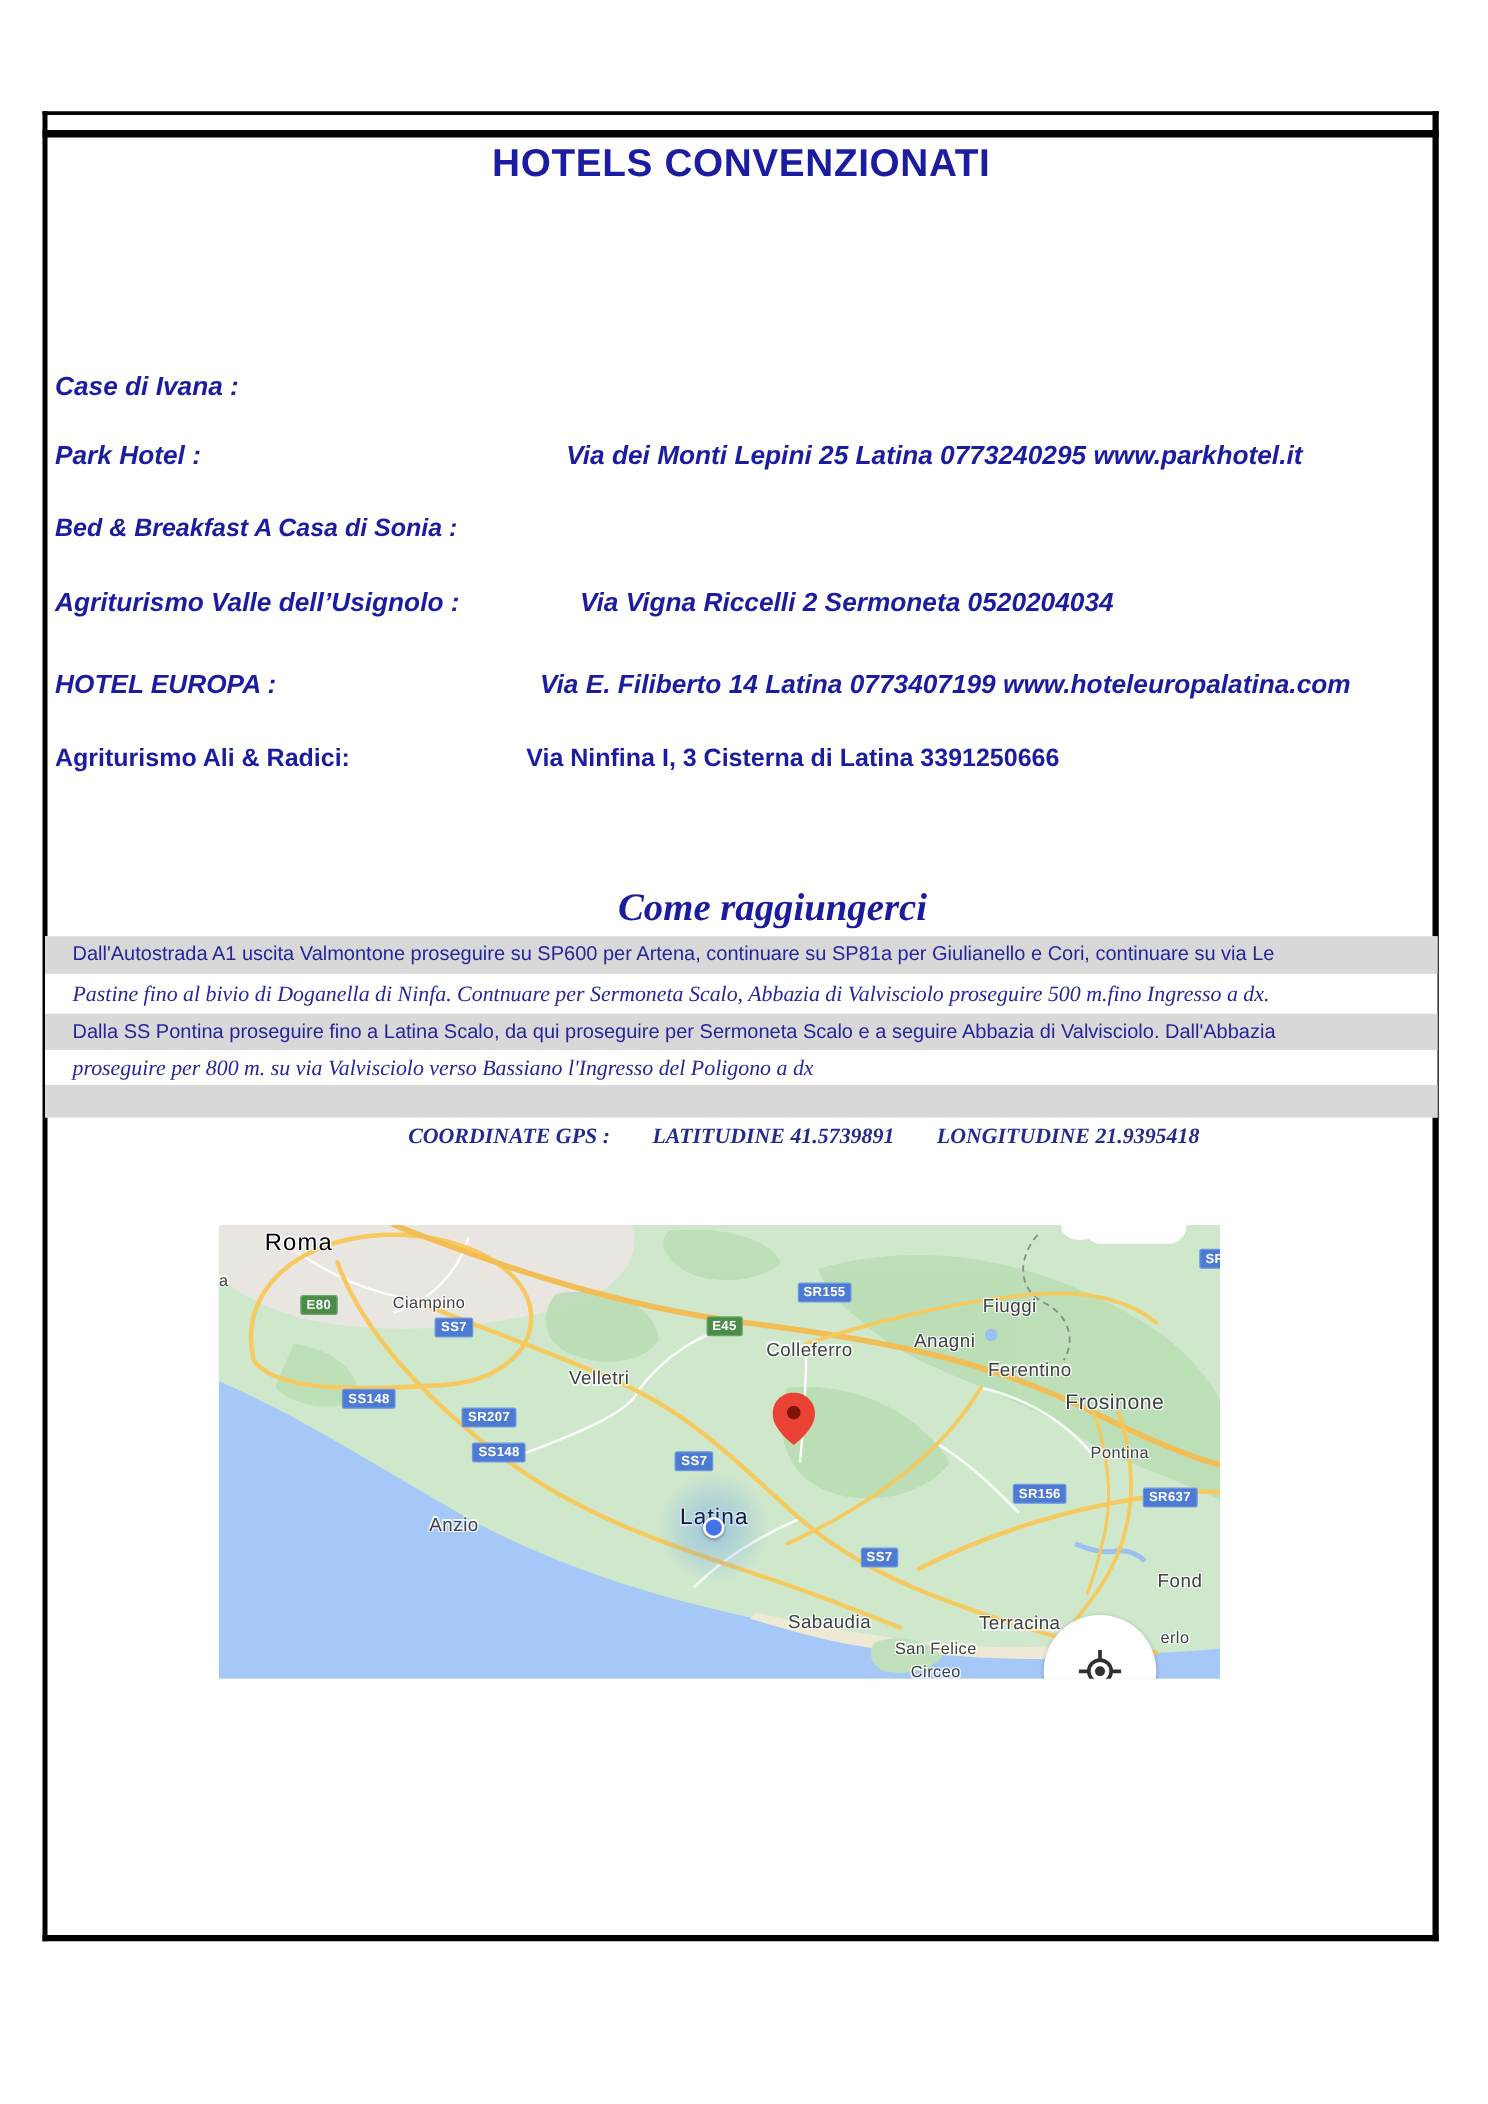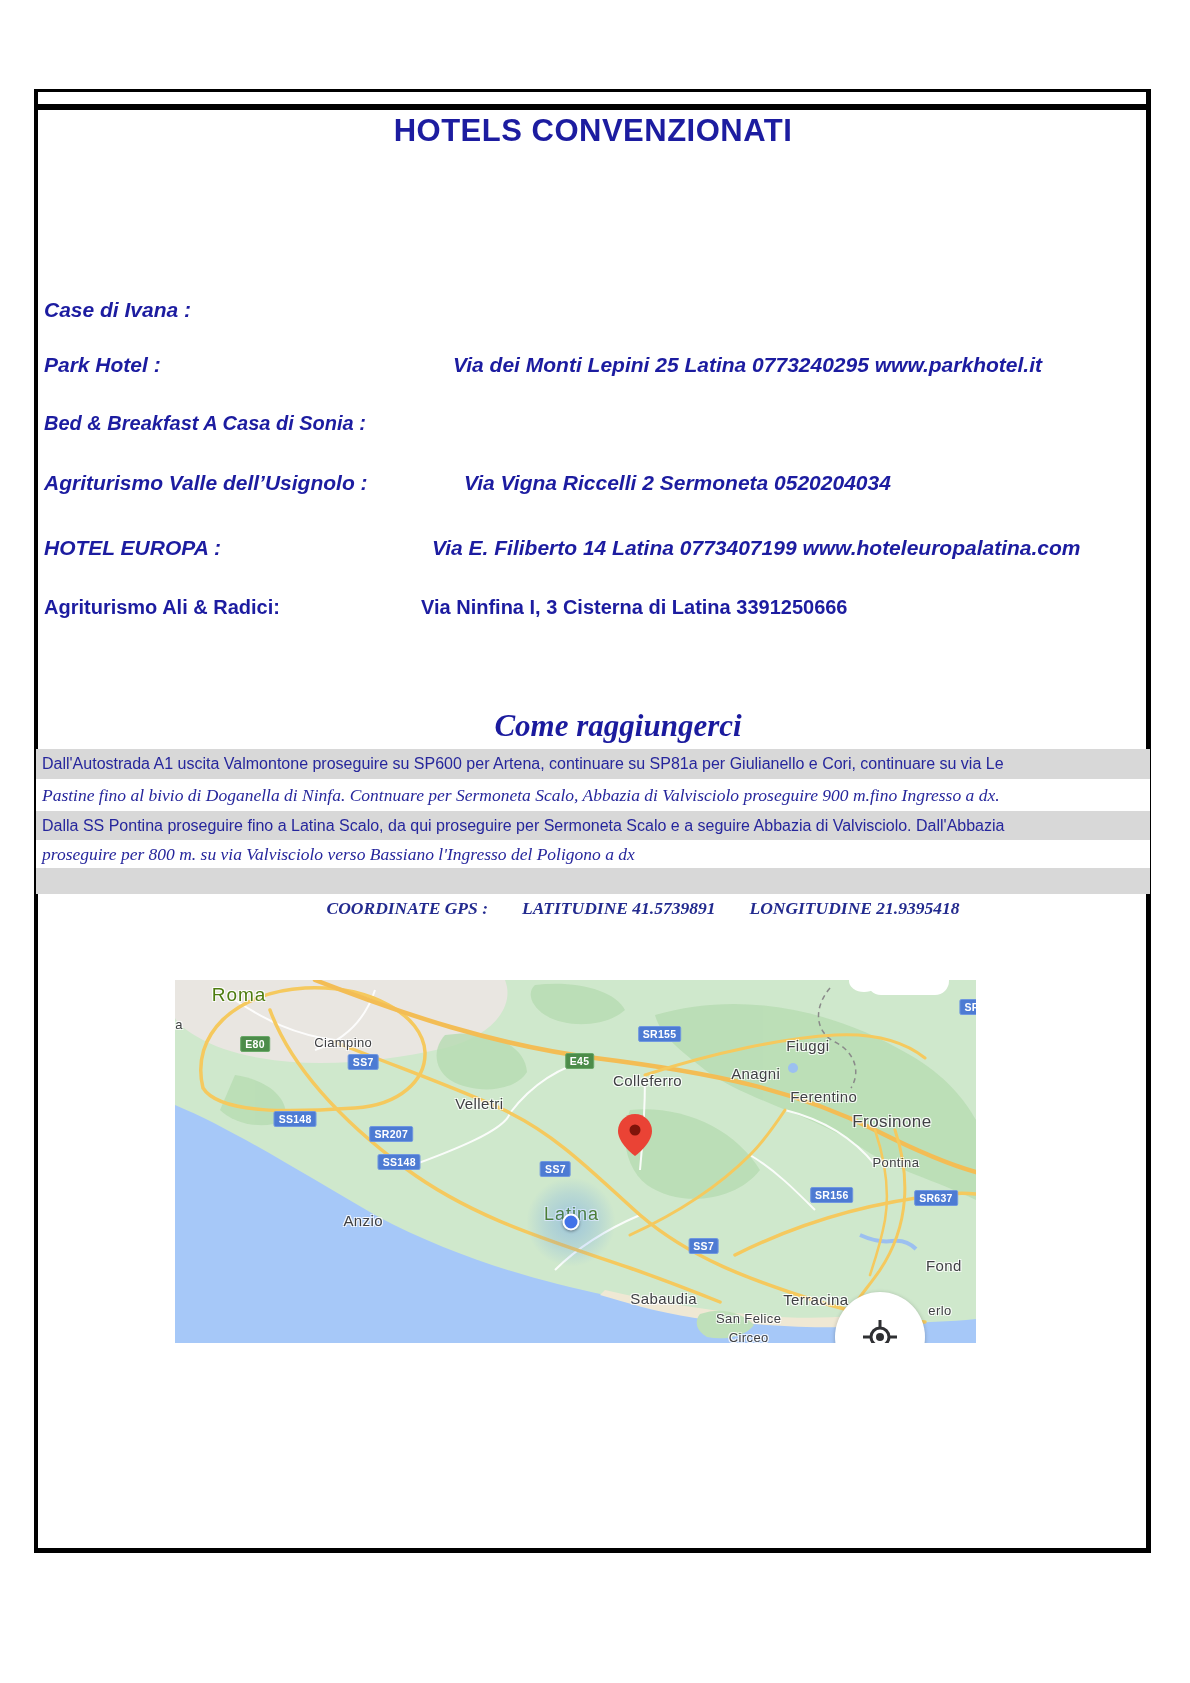--- a/index.html
+++ b/index.html
@@ -19,42 +19,42 @@
   .hotel-row .addr { position:absolute; top:0; }
   .hotel-row.small { font-size:20px; }
   .hotel-row.upright { font-style:normal; font-size:20px; }
 
   
   .reach-heading { position:absolute; left:86px; top:708px; width:1064px; text-align:center;
     font-family:"Liberation Serif", serif; font-style:italic; font-weight:bold;
     font-size:31px; color:#1b1b9e; }
 
   .dir-block { position:absolute; left:36px; top:749px; width:1114px; background:#ffffff; z-index:3; }
-  .dir-row { width:100%; display:flex; align-items:center; padding-left:6px; overflow:hidden; white-space:nowrap;text-align:center; }
+  .dir-row { width:100%; display:flex; align-items:center; padding-left:22px; overflow:hidden; white-space:nowrap;text-align:center; }
   .dir-row.gray { background:#d8d8d8; }
   .dir-row.sans { font-family:"Liberation Sans", sans-serif; font-size:16px; color:#26269c; }
   .dir-row.serif { font-family:"Liberation Serif", serif; font-style:italic; font-size:17.5px; color:#26269c; }
 
   .gps-row { position:absolute; left:36px; top:898px; width:1114px; text-align:center; padding-left:100px;
     font-family:"Liberation Serif", serif; font-style:italic; font-weight:bold;
     font-size:17.5px; color:#232b8f; white-space:nowrap; }
   .gps-row span { margin-right:34px; }
   .gps-row span:last-child { margin-right:0; }
 
   
   .map { position:absolute; left:175px; top:980px; width:801px; height:363px;
     background:#cfe8cc; overflow:hidden; }
   .map svg.base { position:absolute; left:0; top:0; }
 
   .map-label { position:absolute; transform:translate(-50%,-50%); color:#3f4043; white-space:nowrap;
     letter-spacing:0.4px; z-index:5;
     text-shadow:1px 1px 0 #ffffffcc, -1px -1px 0 #ffffffcc, 1px -1px 0 #ffffffcc, -1px 1px 0 #ffffffcc; }
   .map-label.town { font-size:13px; }
   .map-label.city { font-size:15px; }
-  .map-label.big  { font-size:19px; letter-spacing:1px; color:#4d7c0f; }
+  .map-label.big  { font-size:19px; letter-spacing:1px; color:#000000; }
   .map-label.two-line { text-align:center; line-height:1.1;margin-left:41px; }
 
   .badge { position:absolute; transform:translate(-50%,-50%); background:#4d7bd3; color:#fff;
     font-size:10.5px; font-weight:bold; padding:1px 4px; border-radius:2px; z-index:6;
     border:1px solid #6f97e0; letter-spacing:0.3px; }
   .badge.green { background:#4c8c4a; border-color:#68a866; }
 
   .pin { position:absolute; left:57.4%; top:37%; transform:translateX(-50%); z-index:8; }
   .halo { position:absolute; left:49.4%; top:66.8%; width:90px; height:90px; transform:translate(-50%,-50%);
     background:radial-gradient(circle, rgba(66,133,244,0.35) 0%, rgba(66,133,244,0.15) 45%, rgba(66,133,244,0) 70%);
@@ -102,21 +102,21 @@
 </div>
 <div class="hotel-row upright" style="top:596px;">
   <span>Agriturismo Ali &amp; Radici:</span>
   <span class="addr" style="left:377px;">Via Ninfina I, 3 Cisterna di Latina 3391250666</span>
 </div>
 
 <div class="reach-heading">Come raggiungerci</div>
 
 <div class="dir-block">
   <div class="dir-row gray sans" style="height:30px;">Dall'Autostrada A1 uscita Valmontone proseguire su SP600 per Artena, continuare su SP81a per Giulianello e Cori, continuare su via Le</div>
-  <div class="dir-row serif" style="height:32px;">Pastine fino al bivio di Doganella di Ninfa. Contnuare per Sermoneta Scalo, Abbazia di Valvisciolo proseguire 900 m.fino Ingresso a dx.</div>
+  <div class="dir-row serif" style="height:32px;">Pastine fino al bivio di Doganella di Ninfa. Contnuare per Sermoneta Scalo, Abbazia di Valvisciolo proseguire 500 m.fino Ingresso a dx.</div>
   <div class="dir-row gray sans" style="height:29px;">Dalla SS Pontina proseguire fino a Latina Scalo, da qui proseguire per Sermoneta Scalo  e a seguire Abbazia di Valvisciolo. Dall'Abbazia</div>
   <div class="dir-row serif" style="height:28px;">proseguire per 800 m. su via Valvisciolo verso Bassiano l'Ingresso del Poligono a dx</div>
   <div class="dir-row gray" style="height:26px;"></div>
 </div>
 
 <div class="gps-row">
   <span>COORDINATE GPS  :</span><span>LATITUDINE 41.5739891</span><span>LONGITUDINE 21.9395418</span>
 </div>
 
 <div class="map">

